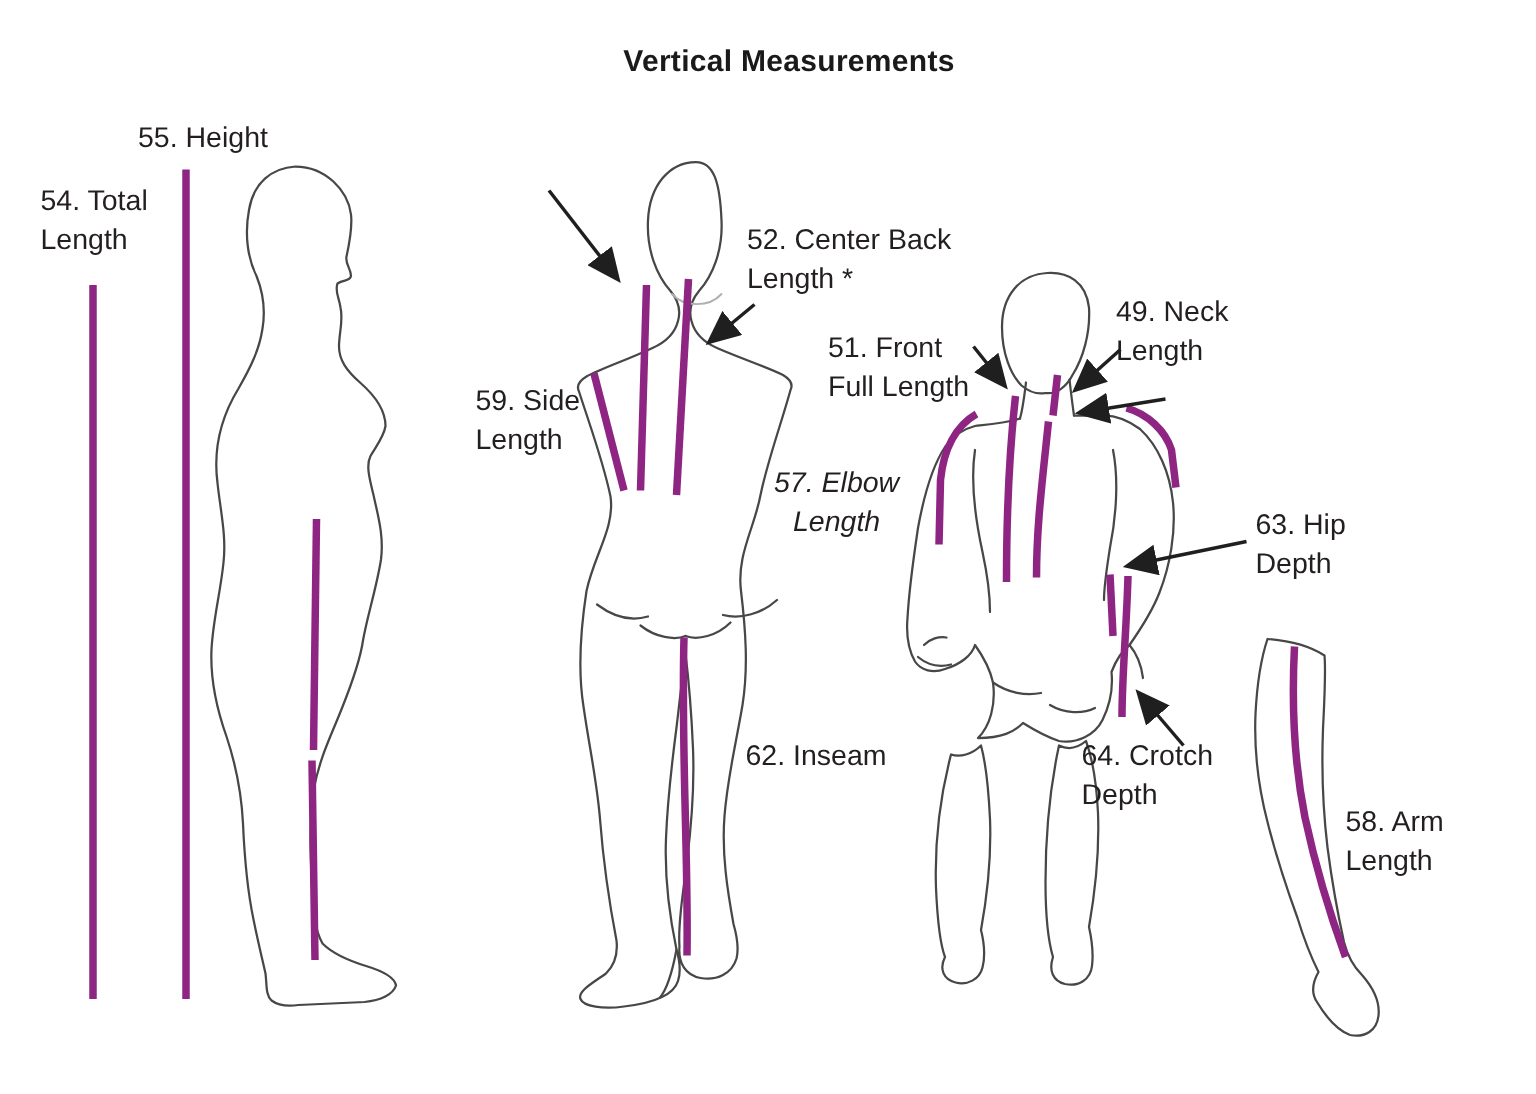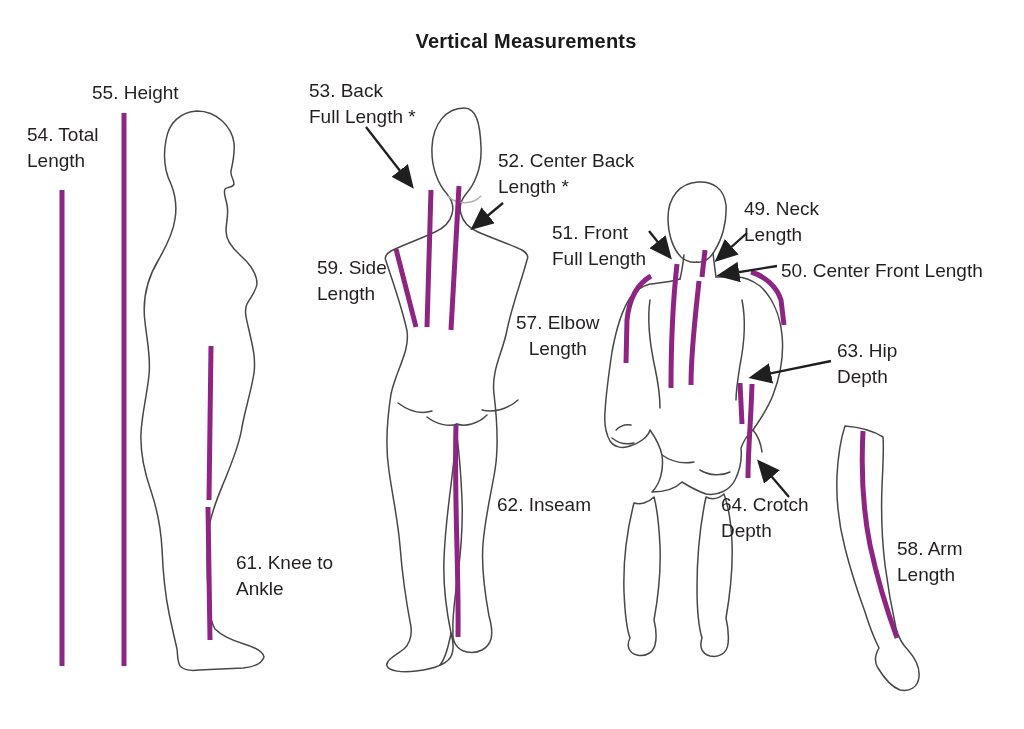--- a/index.html
+++ b/index.html
@@ -18,21 +18,21 @@
     white-space:pre-line;color:#231f20;
   }
   #lbl-height{left:82px;top:80px;margin-left:10px;}
   #lbl-total-length{left:27px;top:122px;}
   #lbl-back-full{left:309px;top:78px;}
   #lbl-center-back{left:498px;top:148px;}
   #lbl-side-length{left:317px;top:255px;}
   #lbl-waist-knee{left:252px;top:399px;}
   #lbl-knee-ankle{left:236px;top:550px;}
   #lbl-inseam{left:497px;top:492px;}
-  #lbl-elbow{left:516px;top:310px;text-align:center;}
+  #lbl-elbow{left:516px;top:310px;text-align:center;font-style:italic;}
   #lbl-front-full{left:552px;top:220px;}
   #lbl-neck{left:744px;top:196px;}
   #lbl-center-front{left:781px;top:258px;}
   #lbl-arm-cap{left:794px;top:297px;}
   #lbl-hip{left:837px;top:338px;}
   #lbl-crotch{left:721px;top:492px;}
   #lbl-arm-length{left:897px;top:536px;}
 </style>
 </head>
 <body>
@@ -167,36 +167,31 @@
       <line x1="831" y1="361" x2="753" y2="377" marker-end="url(#ah)"></line>
       <line x1="789" y1="497" x2="760" y2="463" marker-end="url(#ah)"></line>
     </g>
   </svg>
 
   <div class="title">Vertical Measurements</div>
 
   <div class="label" id="lbl-height">55. Height</div>
   <div class="label" id="lbl-total-length">54. Total
 Length</div>
-  <div class="label" id="lbl-back-full">53. Back
-Full Length *</div>
   <div class="label" id="lbl-center-back">52. Center Back
 Length *</div>
   <div class="label" id="lbl-side-length">59. Side
 Length</div>
-  <div class="label" id="lbl-knee-ankle">61. Knee to
-Ankle</div>
   <div class="label" id="lbl-inseam">62. Inseam</div>
   <div class="label" id="lbl-elbow">57. Elbow
 Length</div>
   <div class="label" id="lbl-front-full">51. Front
 Full Length</div>
   <div class="label" id="lbl-neck">49. Neck
 Length</div>
-  <div class="label" id="lbl-center-front">50. Center Front Length</div>
   <div class="label" id="lbl-hip">63. Hip
 Depth</div>
   <div class="label" id="lbl-crotch">64. Crotch
 Depth</div>
   <div class="label" id="lbl-arm-length">58. Arm
 Length</div>
 
 </div>
 
 </body></html>

